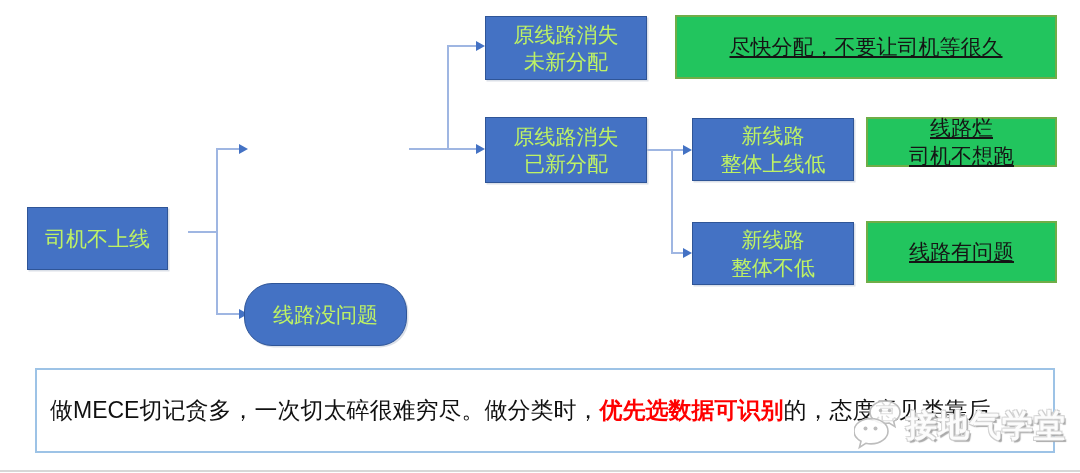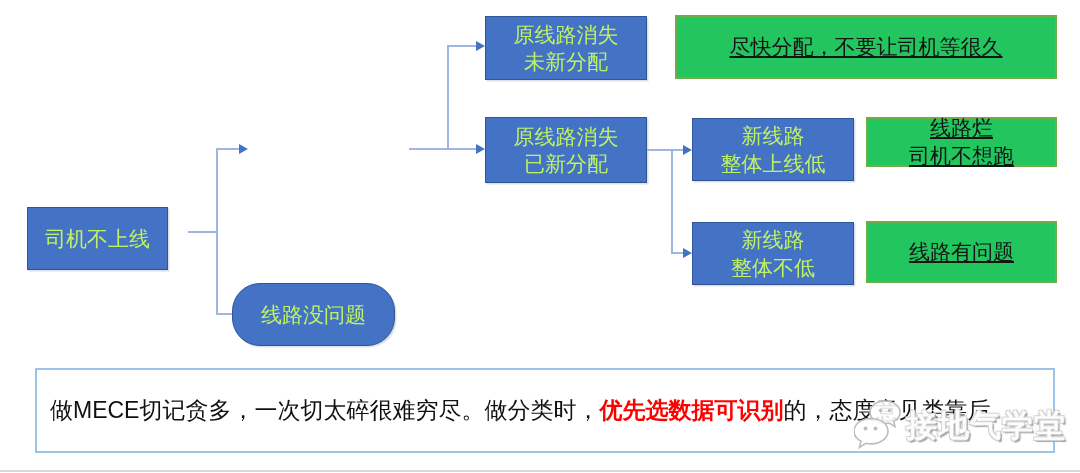--- a/index.html
+++ b/index.html
@@ -60,21 +60,21 @@
   <div class="line" style="left:647px;top:149px;width:26px;height:2px;"></div>
   <div class="line" style="left:671px;top:149px;width:2px;height:105px;"></div>
   <div class="line" style="left:671px;top:149px;width:14px;height:2px;"></div>
   <div class="arrow" style="left:683px;top:145px;"></div>
   <div class="line" style="left:671px;top:252px;width:14px;height:2px;"></div>
   <div class="arrow" style="left:683px;top:248px;"></div>
 
   <div class="node" style="left:27px;top:201px;width:141px;height:63px;margin-top:6px;">司机不上线</div>
 
 
-  <div class="node" style="left:232px;top:283px;width:163px;height:63px;border-radius:28px;">线路没问题</div>
+  <div class="node" style="left:244px;top:283px;width:163px;height:63px;border-radius:28px;">线路没问题</div>
 
   <div class="node" style="left:485px;top:16px;width:162px;height:64px;">原线路消失
 未新分配</div>
 
   <div class="node" style="left:485px;top:117px;width:162px;height:66px;">原线路消失
 已新分配</div>
 
   <div class="node" style="left:692px;top:118px;width:162px;height:63px;">新线路
 整体上线低</div>
 

